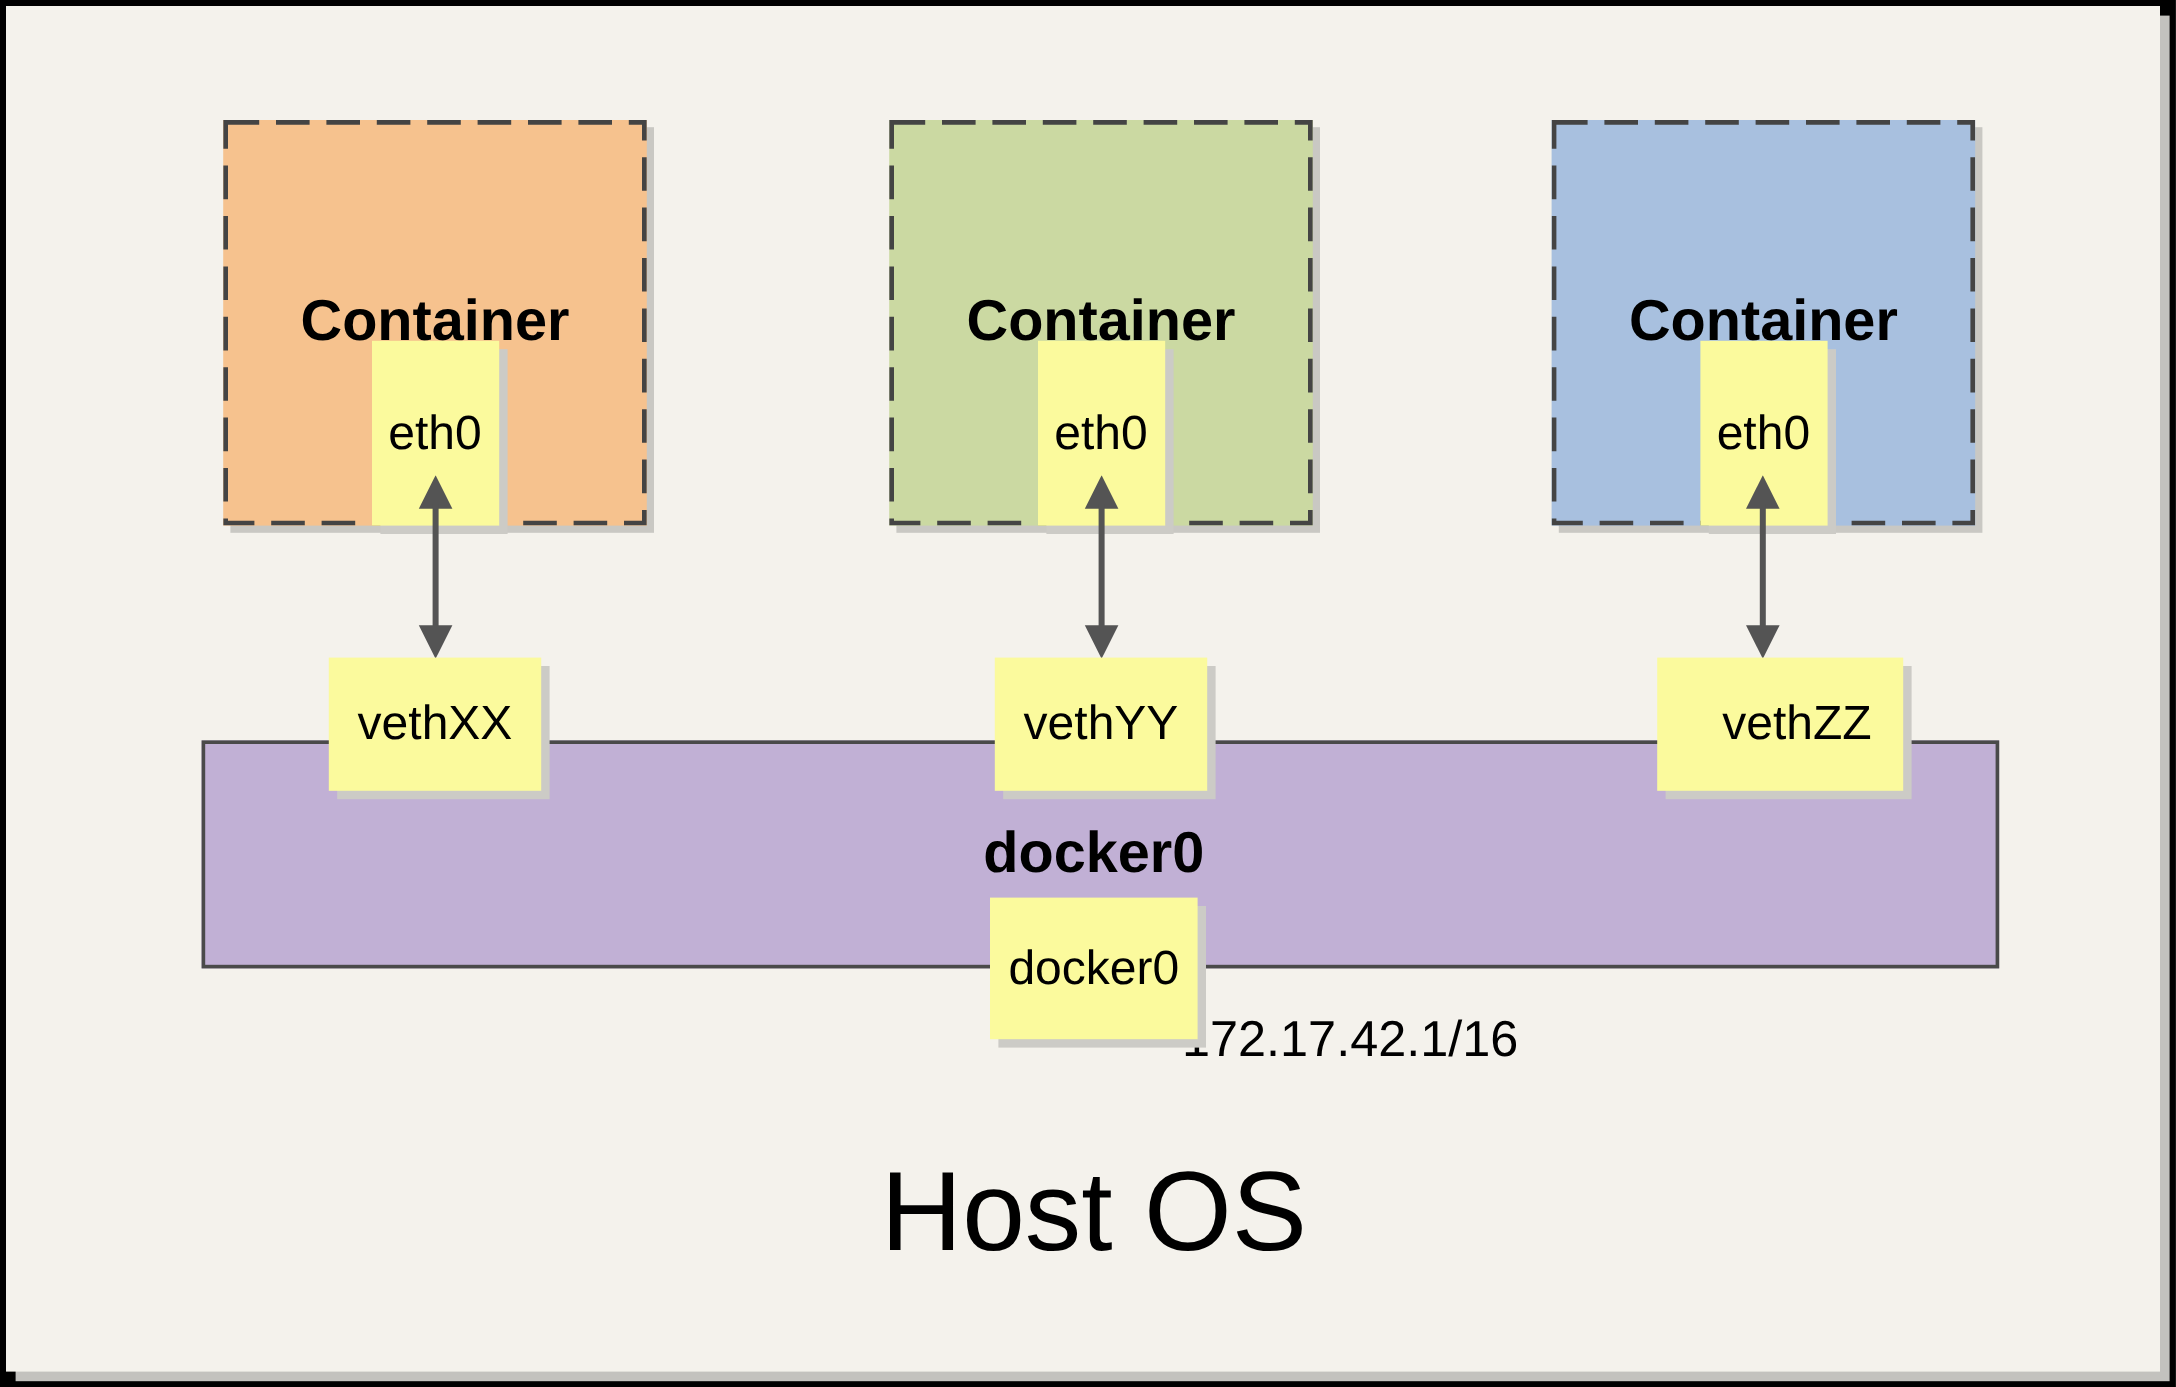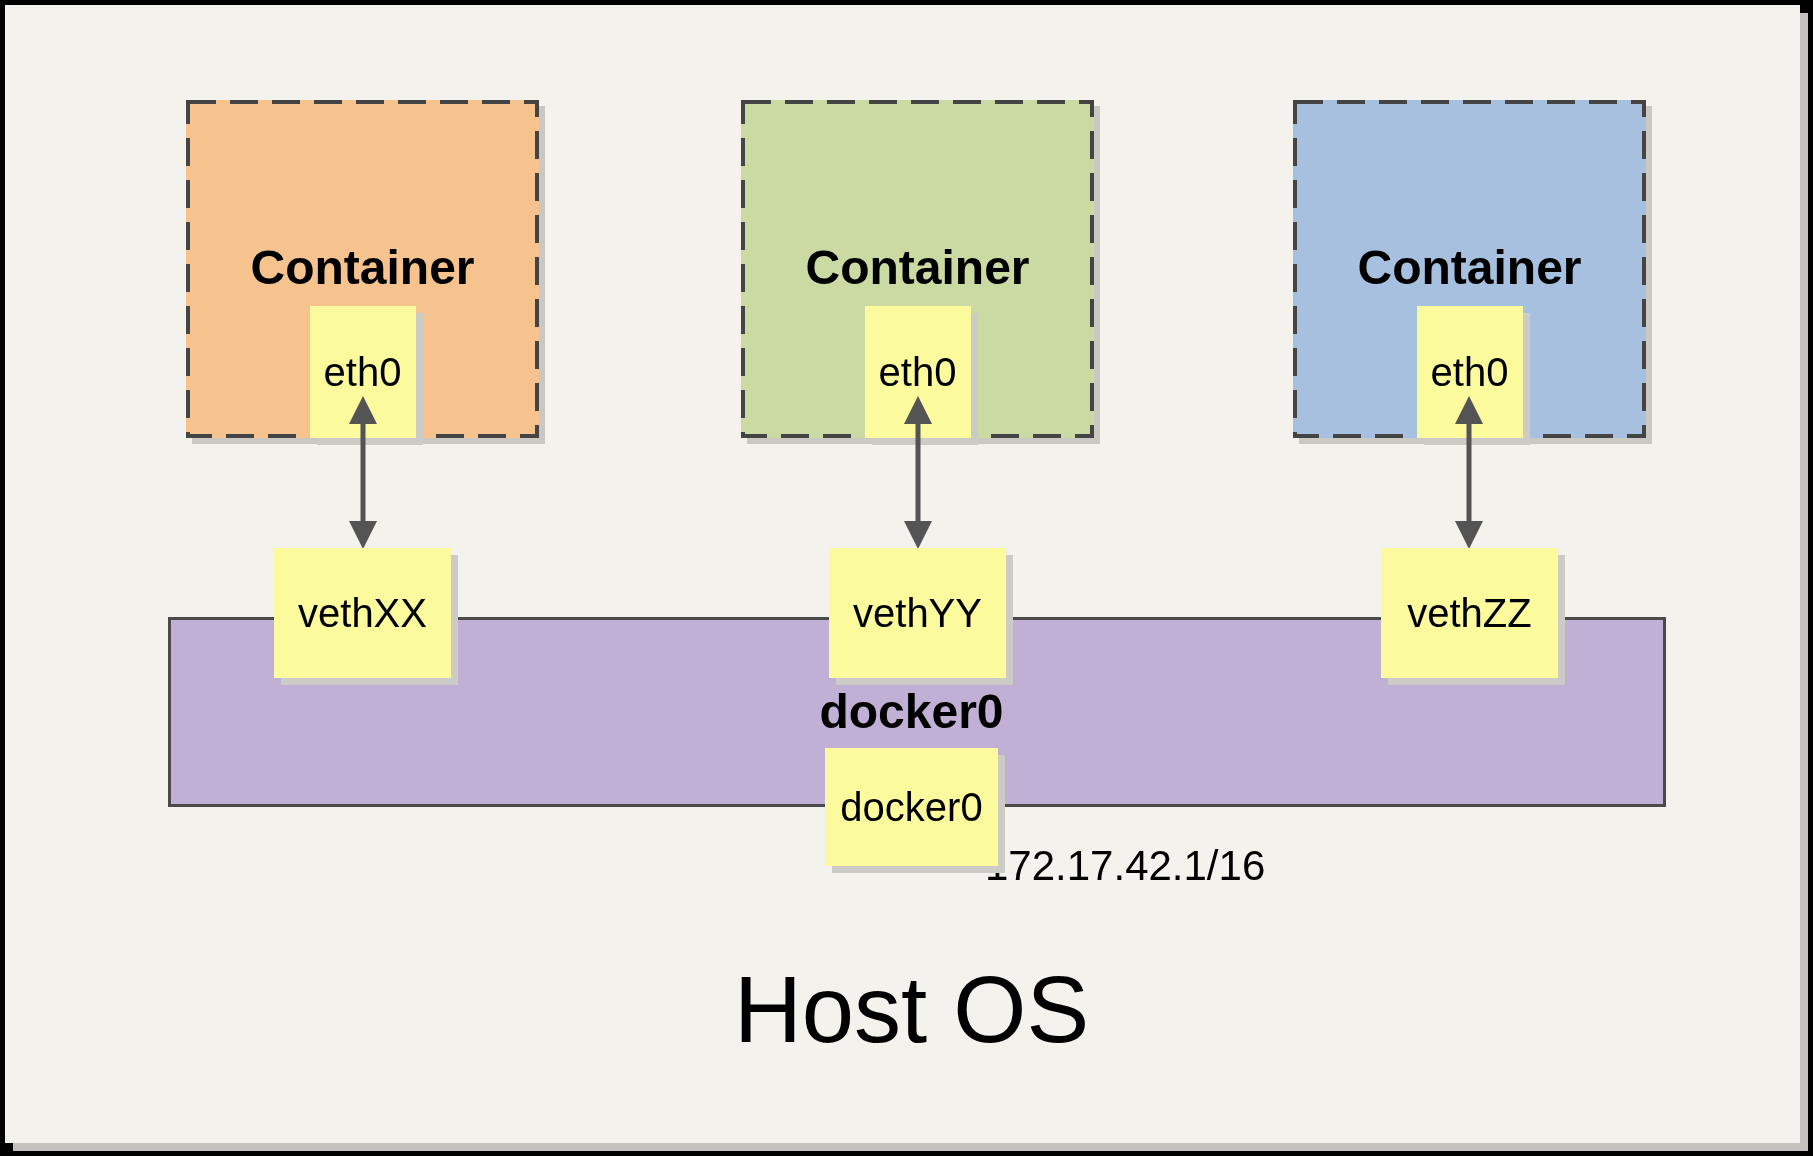--- a/index.html
+++ b/index.html
@@ -27,44 +27,44 @@
   .container-box.c1{left:181px;}
   .container-box.c2{left:736px;}
   .container-box.c3{left:1288px;}
   .dash-border{position:absolute;left:0;top:0;width:100%;height:100%;pointer-events:none;}
   .container-label{
     position:absolute;top:142px;left:0;width:100%;
     text-align:center;font-size:48px;font-weight:bold;line-height:1.1;
   }
   .eth-box{
     position:absolute;bottom:0;left:50%;
-    width:106px;height:132px;margin-left:-53px;
+    width:106px;height:154px;margin-left:-53px;
     background:#fbfa9d;
     box-shadow:7px 7px 0 #cccbc6;
     display:flex;align-items:center;justify-content:center;
     font-size:40px;
   }
   
   .arrow{position:absolute;top:391px;width:40px;height:153px;}
   .arrow.a1{left:338px;}
   .arrow.a2{left:893px;}
   .arrow.a3{left:1444px;}
   
   .veth-box{
     position:absolute;top:543px;
-    width:177px;height:130px;
+    width:177px;height:111px;
     background:#fbfa9d;
     box-shadow:7px 7px 0 #cccbc6;
     display:flex;align-items:center;justify-content:center;
     font-size:40px;
     z-index:3;
   }
   .veth-box.v1{left:269px;}
   .veth-box.v2{left:824px;}
-  .veth-box.v3{left:1376px;}
+  .veth-box.v3{left:1376px;padding-left:28px;}
   
   .bridge-bar{
     position:absolute;left:163px;top:612px;
     width:1492px;height:184px;
     background:#c1b0d5;
     border:3px solid #4a4a4a;
     z-index:1;
   }
   .bridge-title{
     position:absolute;left:0;top:683px;width:1813px;

